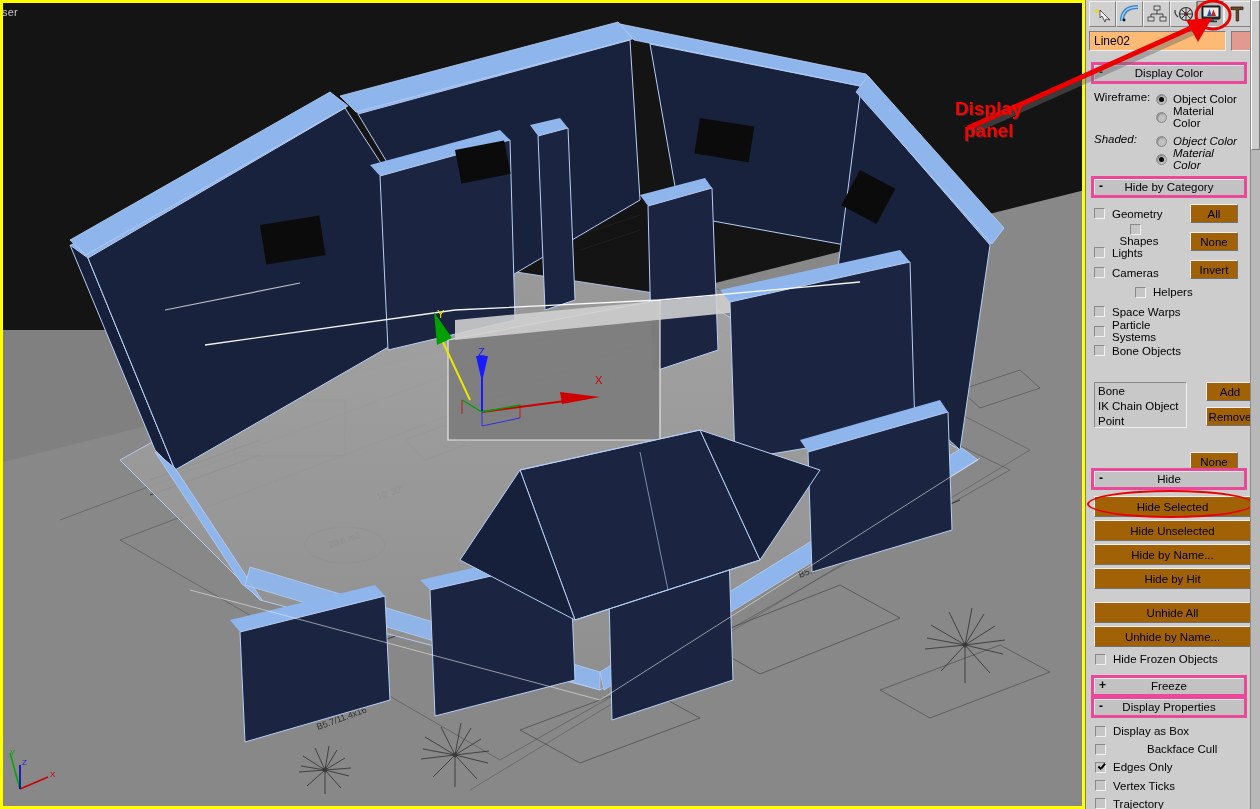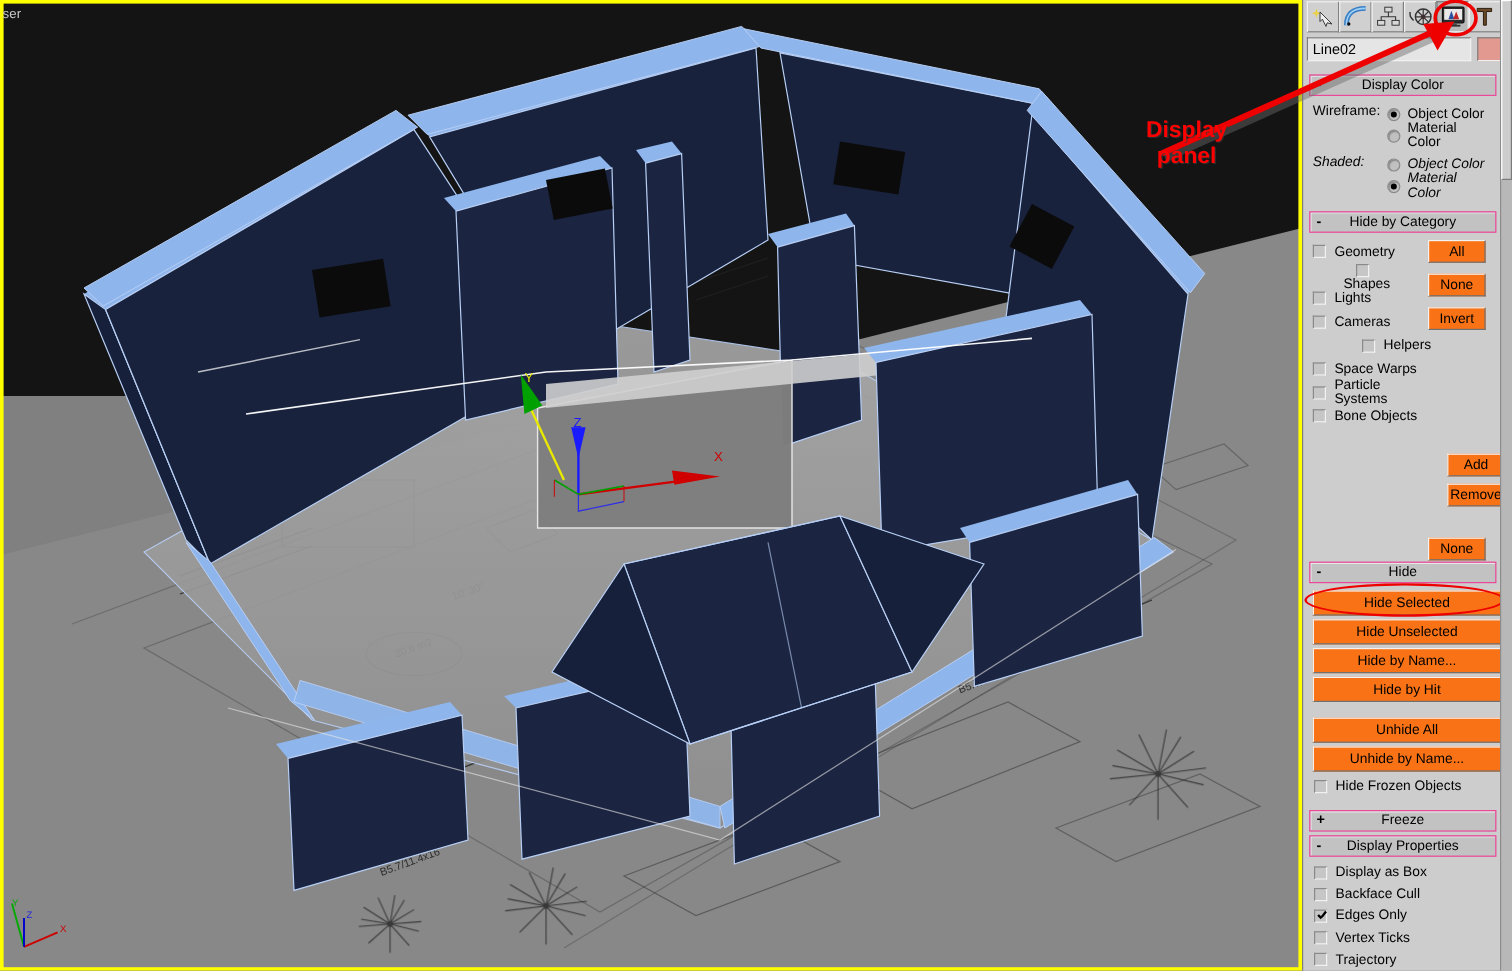--- a/index.html
+++ b/index.html
@@ -33,48 +33,48 @@
   
   #tabrow{position:absolute;left:3px;top:1px;width:163px;height:27px;display:flex;align-items:stretch;}
   .tab{width:27px;height:26px;background:#d0d0d0;border:1px solid #efefef;border-right-color:#808080;
        border-bottom-color:#808080;box-sizing:border-box;display:flex;align-items:center;justify-content:center;
        margin-right:0px;}
   .tab.active{background:#b9b9b9;border:1px solid #7a7a7a;border-right-color:#f2f2f2;border-bottom-color:#f2f2f2;}
   .tab svg{display:block;}
 
   
   #namerow{position:absolute;left:3px;top:31px;width:168px;height:22px;}
-  #namefield{position:absolute;left:0;top:0;width:137px;height:20px;background:#e5e5e5;
+  #namefield{position:absolute;left:0;top:0;width:137px;height:20px;background:#fdba74;
      border:1px solid #7e7e7e;border-right-color:#f0f0f0;border-bottom-color:#f0f0f0;box-sizing:border-box;
      font-size:12px;color:#000;line-height:19px;padding-left:4px;font-family:"Liberation Sans",sans-serif;}
   #swatch{position:absolute;left:142px;top:0;width:24px;height:20px;background:#e29a90;
      border:1px solid #7e7e7e;border-right-color:#f0f0f0;border-bottom-color:#f0f0f0;box-sizing:border-box;}
 
   
-  .rollout-hdr{margin:0 5px;height:16px;background:#c2c2c2;border:1px solid #ec4899;
+  .rollout-hdr{margin:0 5px;height:16px;background:#c2c2c2;border:3px solid #ec4899;
      box-shadow: inset 1px 1px 0 #e8e8e8;
      display:flex;align-items:center;position:relative;}
   .rollout-hdr .pm{position:absolute;left:5px;top:0;line-height:14px;font-size:12px;font-weight:bold;color:#000;}
   .rollout-hdr .ttl{flex:1;text-align:center;font-size:11.5px;color:#000;}
   .rollout-body{padding:4px 8px 4px 8px;}
 
   .row{display:flex;align-items:center;font-size:11.5px;color:#000;height:18px;}
   .cb{width:11px;height:11px;background:#c6c6c6;border:1px solid #8a8a8a;
       border-right-color:#f2f2f2;border-bottom-color:#f2f2f2;box-sizing:border-box;
       margin-right:7px;position:relative;flex:none;}
   .cb.checked:after{content:"";position:absolute;left:2px;top:4px;width:4px;height:1.5px;background:#000;
       transform:rotate(45deg);}
   .cb.checked:before{content:"";position:absolute;left:4px;top:2px;width:6px;height:1.5px;background:#000;
       transform:rotate(-52deg);}
   .rb{width:11px;height:11px;border-radius:50%;background:#c0c0c0;border:1px solid #8a8a8a;
       box-sizing:border-box;margin-right:6px;position:relative;flex:none;
       box-shadow: inset 1px 1px 1px #878787;}
   .rb.on:after{content:"";position:absolute;left:2px;top:2px;width:5px;height:5px;border-radius:50%;background:#000;}
 
-  .btn{background:#f97316;border:1px solid #f2f2f2;border-right-color:#707070;border-bottom-color:#707070;
+  .btn{background:#a16207;border:1px solid #f2f2f2;border-right-color:#707070;border-bottom-color:#707070;
        box-sizing:border-box;font-size:11.5px;color:#000;text-align:center;display:flex;align-items:center;
        justify-content:center;font-family:"Liberation Sans",sans-serif;}
   .btn.wide{width:157px;height:21px;margin:0 auto 3px auto;}
   .btn.sm{width:48px;height:19px;}
 
   .listbox{width:93px;height:46px;background:#c8c8c8;border:1px solid #8a8a8a;border-right-color:#f0f0f0;
      border-bottom-color:#f0f0f0;box-sizing:border-box;font-size:11.5px;line-height:15px;padding:1px 0 0 3px;color:#000;}
   .redbox{position:absolute;border:2.5px solid #ee0000;border-radius:50%;pointer-events:none;}
 
   
@@ -387,20 +387,27 @@
         <div class="row" style="height:19.6px;">
           <span class="cb"></span>
           <span>Bone Objects</span>
         </div>
       </div>
       <div style="position:absolute;left:104px;top:6px;">
         <div class="btn sm" style="margin-bottom:9px;">All</div>
         <div class="btn sm" style="margin-bottom:9px;">None</div>
         <div class="btn sm">Invert</div>
       </div>
+      <div style="position:absolute;left:8px;top:184px;">
+        <div class="listbox">
+          <div>Bone</div>
+          <div>IK Chain Object</div>
+          <div>Point</div>
+        </div>
+      </div>
       <div style="position:absolute;left:120px;top:184px;">
         <div class="btn sm" style="margin-bottom:6px;">Add</div>
         <div class="btn sm">Remove</div>
       </div>
       <div style="position:absolute;left:104px;top:254px;">
         <div class="btn sm">None</div>
       </div>
     </div>
   </div>
 
@@ -436,21 +443,21 @@
   <div style="position:absolute;left:0;top:696px;width:166px;">
     <div class="rollout-hdr">
       <span class="pm">-</span>
       <span class="ttl">Display Properties</span>
     </div>
     <div class="rollout-body" style="padding-top:4px;padding-left:9px;">
       <div class="row" style="height:18.2px;">
         <span class="cb"></span>
         <span>Display as Box</span>
       </div>
-      <div class="row" style="height:18.2px;">
+      <div class="row" style="height:18.2px;gap:34px;">
         <span class="cb"></span>
         <span>Backface Cull</span>
       </div>
       <div class="row" style="height:18.2px;">
         <span class="cb checked"></span>
         <span>Edges Only</span>
       </div>
       <div class="row" style="height:18.2px;">
         <span class="cb"></span>
         <span>Vertex Ticks</span>

